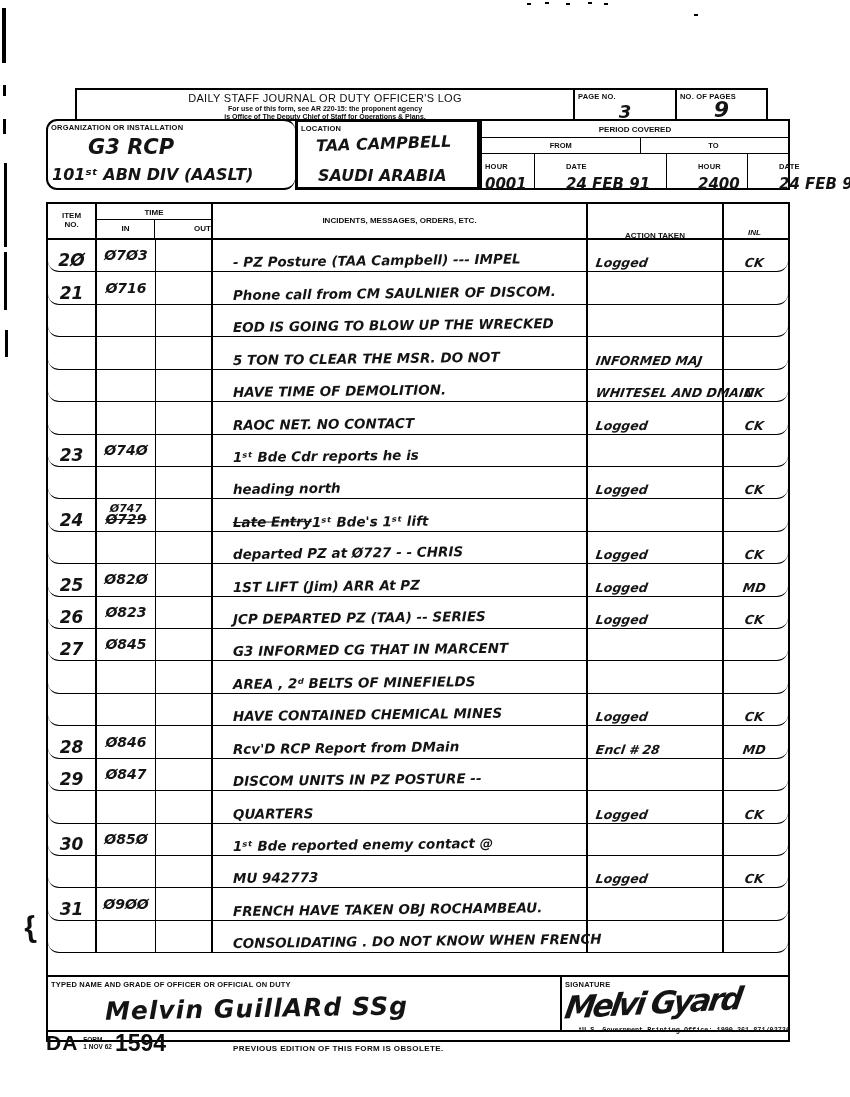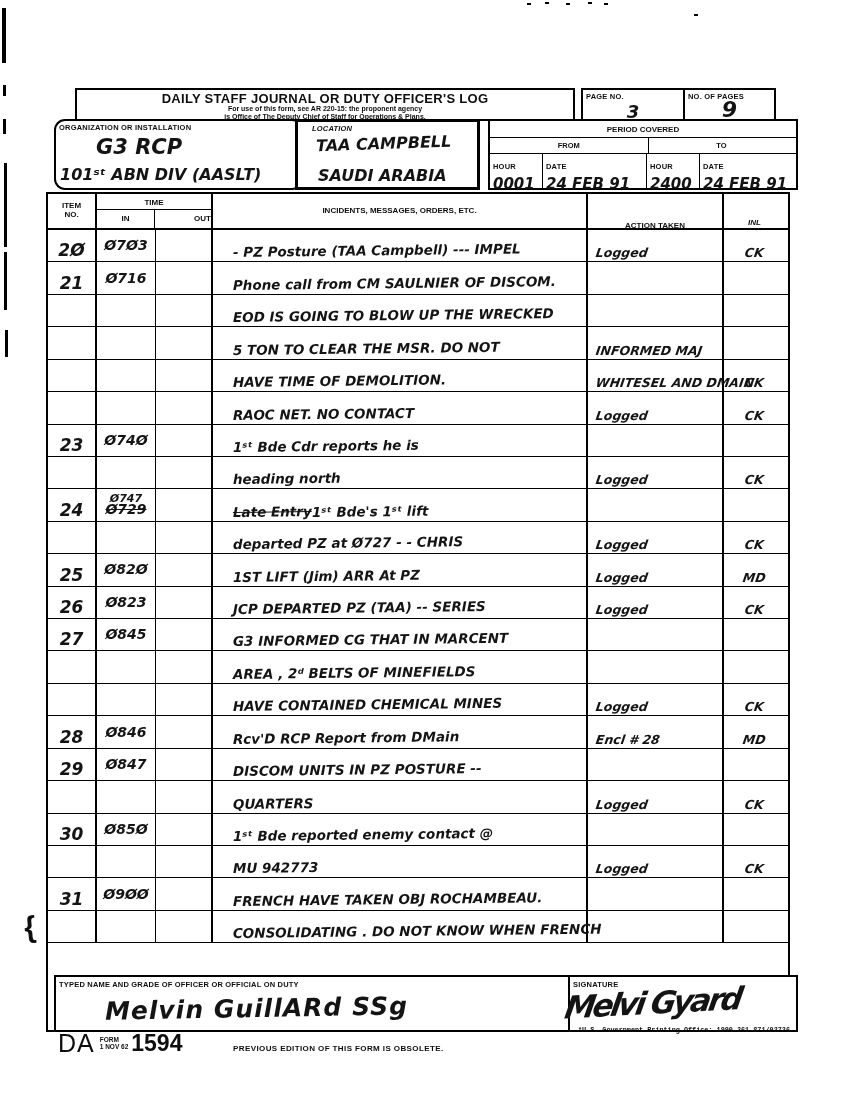--- a/index.html
+++ b/index.html
@@ -1,85 +1,85 @@
 <!DOCTYPE html>
 <html><head>
 <meta charset="utf-8">
 <style>
   html,body{margin:0;padding:0;background:#ffffff;}
   .page{position:relative;width:850px;height:1097px;background:#fff;overflow:hidden;
         font-family:"Liberation Sans",sans-serif;color:#0e0e0e;}
-  .box{position:absolute;border:2.5px solid #000;box-sizing:border-box;background:#fff;margin-left:8px;}
+  .box{position:absolute;border:2.5px solid #000;box-sizing:border-box;background:#fff;}
   .lbl{font-size:7.5px;font-weight:bold;letter-spacing:.2px;line-height:9px;}
   .hw{font-family:"DejaVu Sans",sans-serif;font-style:italic;font-weight:bold;color:#141414;}
   .script{transform:skewX(-8deg);display:inline-block;}
   .struckspan{text-decoration:line-through;}
   .struckspan:empty{display:none;}
   
   .mark{position:absolute;background:#000;}
   .dot{position:absolute;background:#000;width:4px;height:2px;}
 
   
   .title-block{left:75px;top:88px;width:500px;height:33px;border:2.5px solid #000;border-right:2px solid #000;
                position:absolute;box-sizing:border-box;text-align:center;padding-top:2px;}
-  .title{font-size:13px;font-weight:bold;letter-spacing:.3px;line-height:13px;}
+  .title{font-size:11px;font-weight:normal;letter-spacing:.3px;line-height:13px;}
   .subtitle{font-size:7px;font-weight:bold;line-height:7.5px;}
   .pageno-box{left:573px;top:88px;width:104px;height:33px;}
   .pages-box{left:675px;top:88px;width:93px;height:33px;}
   .small-val{font-size:17px;text-align:center;display:block;}
 
   
   .org-box{left:46px;top:119px;width:249px;height:71px;border-right:none;border-radius:11px;}
   .loc-box{left:295px;top:119px;width:185px;height:71px;border:3px solid #000;}
   .period-box{left:480px;top:119px;width:310px;height:71px;}
   .period-title{height:17px;border-bottom:1.5px solid #000;text-align:center;font-size:8px;font-weight:bold;padding-top:4px;box-sizing:border-box;}
   .fromto{display:flex;height:15px;border-bottom:1.5px solid #000;}
   .fromto .cell{flex:none;text-align:center;font-size:7.5px;font-weight:bold;padding-top:3px;box-sizing:border-box;}
-  .hd-grid{display:flex;height:33.5px;}
+  .hd-grid{display:flex;height:33.5px;gap:28px;}
   .hd-grid .cell{flex:none;box-sizing:border-box;padding:1px 0 0 3px;}
   .bR{border-right:1.5px solid #000;}
   .pv{font-size:15px;white-space:nowrap;display:block;margin-top:2px;}
 
   
-  .jtable{left:46px;top:192px;width:744px;height:840px;border:2.5px solid #000;position:absolute;box-sizing:border-box;}
+  .jtable{left:46px;top:202px;width:744px;height:840px;border:2.5px solid #000;position:absolute;box-sizing:border-box;}
   .thead{display:flex;height:36px;border-bottom:2px solid #000;box-sizing:border-box;}
   .th{box-sizing:border-box;text-align:center;font-weight:bold;font-size:8px;}
   .th-item{width:49px;border-right:2px solid #000;padding-top:7px;line-height:9px;}
   .th-time{width:116px;border-right:2px solid #000;}
   .th-time .t-top{height:16px;border-bottom:1.5px solid #000;padding-top:4px;box-sizing:border-box;}
   .th-time .t-bot{display:flex;height:18px;}
   .th-time .t-bot div{box-sizing:border-box;padding-top:4px;}
   .th-in{width:59px;border-right:1.5px solid #000;}
   .th-out{width:57px;text-align:right;}
   .th-inc{width:375px;border-right:2px solid #000;padding-top:12px;}
   .th-act{width:136px;border-right:2px solid #000;padding-top:27px;}
   .th-inl{width:61px;padding-top:24px;font-style:italic;}
 
   .rows{position:absolute;left:0;top:36px;width:100%;bottom:0;display:grid;grid-auto-rows:32.43px;}
-  .row{display:flex;border-bottom:1.5px solid #000;box-sizing:border-box;}
+  .row{display:flex;border-bottom:1.5px solid #000;box-sizing:border-box;border-radius:11px;}
   .c{box-sizing:border-box;display:flex;align-items:flex-end;padding-bottom:1px;overflow:visible;white-space:nowrap;}
   .c-item{width:49px;border-right:2px solid #000;justify-content:center;font-size:17px;}
   .c-in{width:59px;border-right:1.5px solid #000;justify-content:center;font-size:14px;flex-direction:column;align-items:center;}
   .c-out{width:57px;border-right:2px solid #000;}
   .c-text{width:375px;border-right:2px solid #000;padding-left:20px;font-size:13.5px;}
   .c-text .hw{transform:rotate(-0.7deg);transform-origin:left bottom;}
   .c-act{width:136px;border-right:2px solid #000;padding-left:8px;font-size:12.5px;}
   .c-inl{width:61px;justify-content:center;font-size:12.5px;}
   .t-above{font-size:11px;line-height:9px;}
   .t-above:empty,.t-struck:empty{display:none;}
   .t-struck{text-decoration:line-through;line-height:12px;}
   .c-text .struckspan{}
 
   
   .foot-left{left:46px;top:975px;width:514px;height:57px;border-right:none;text-align:right;}
   .foot-right{left:560px;top:975px;width:230px;height:57px;}
   .typed-name{left:105px;top:993px;width:420px;font-size:25px;position:absolute;transform:rotate(-1deg);letter-spacing:1px;}
   .sig{left:565px;top:983px;width:240px;font-size:31px;position:absolute;transform:rotate(-3deg) skewX(-12deg);letter-spacing:-3px;}
   .da-line{left:46px;top:1032px;position:absolute;display:flex;align-items:flex-start;}
-  .da-big{font-size:25px;font-weight:400;letter-spacing:1px;line-height:22px;margin-left:12px;}
+  .da-big{font-size:21px;font-weight:700;letter-spacing:1px;line-height:22px;}
   .da-small{font-size:6.5px;font-weight:bold;line-height:7px;margin:4px 3px 0 5px;}
   .da-num{font-size:23px;font-weight:900;line-height:22px;}
   .obsolete{left:233px;top:1044px;position:absolute;font-size:8px;font-weight:bold;letter-spacing:.4px;}
   .printing{left:555px;top:1026px;width:235px;position:absolute;font-size:6.8px;font-weight:bold;text-align:right;
             font-family:"Liberation Mono",monospace;}
   .brace{left:24px;top:910px;position:absolute;font-size:30px;font-weight:bold;transform:rotate(-5deg);}
 </style>
 </head>
 <body>
 
@@ -113,21 +113,21 @@
     <span class="lbl" style="position:absolute;left:3px;top:2px;">NO. OF PAGES</span>
     <span class="hw small-val" style="margin-top:7px;font-size:22px;">9</span>
   </div>
 
   <div class="box org-box">
     <span class="lbl" style="position:absolute;left:3px;top:2px;">ORGANIZATION OR INSTALLATION</span>
     <span class="hw" style="position:absolute;left:40px;top:14px;font-size:21px;">G3  RCP</span>
     <span class="hw" style="position:absolute;left:4px;top:44px;font-size:16px;white-space:nowrap;">101ˢᵗ ABN DIV (AASLT)</span>
   </div>
   <div class="loc-box" style="box-sizing:border-box;position:absolute;background:#fff;">
-    <span class="lbl" style="position:absolute;left:14px;top:2px;font-style:italic;">LOCATION</span>
+    <span class="lbl" style="position:absolute;left:3px;top:2px;">LOCATION</span>
     <span class="hw" style="position:absolute;left:18px;top:12px;font-size:16px;transform:rotate(-2deg);white-space:nowrap;">TAA CAMPBELL</span>
     <span class="hw" style="position:absolute;left:20px;top:44px;font-size:16px;white-space:nowrap;">SAUDI ARABIA</span>
   </div>
   <div class="box period-box">
     <div class="period-title">PERIOD COVERED</div>
     <div class="fromto">
       <div class="cell bR" style="width:158.5px;">FROM</div>
       <div class="cell" style="width:146px;">TO</div>
     </div>
     <div class="hd-grid">

